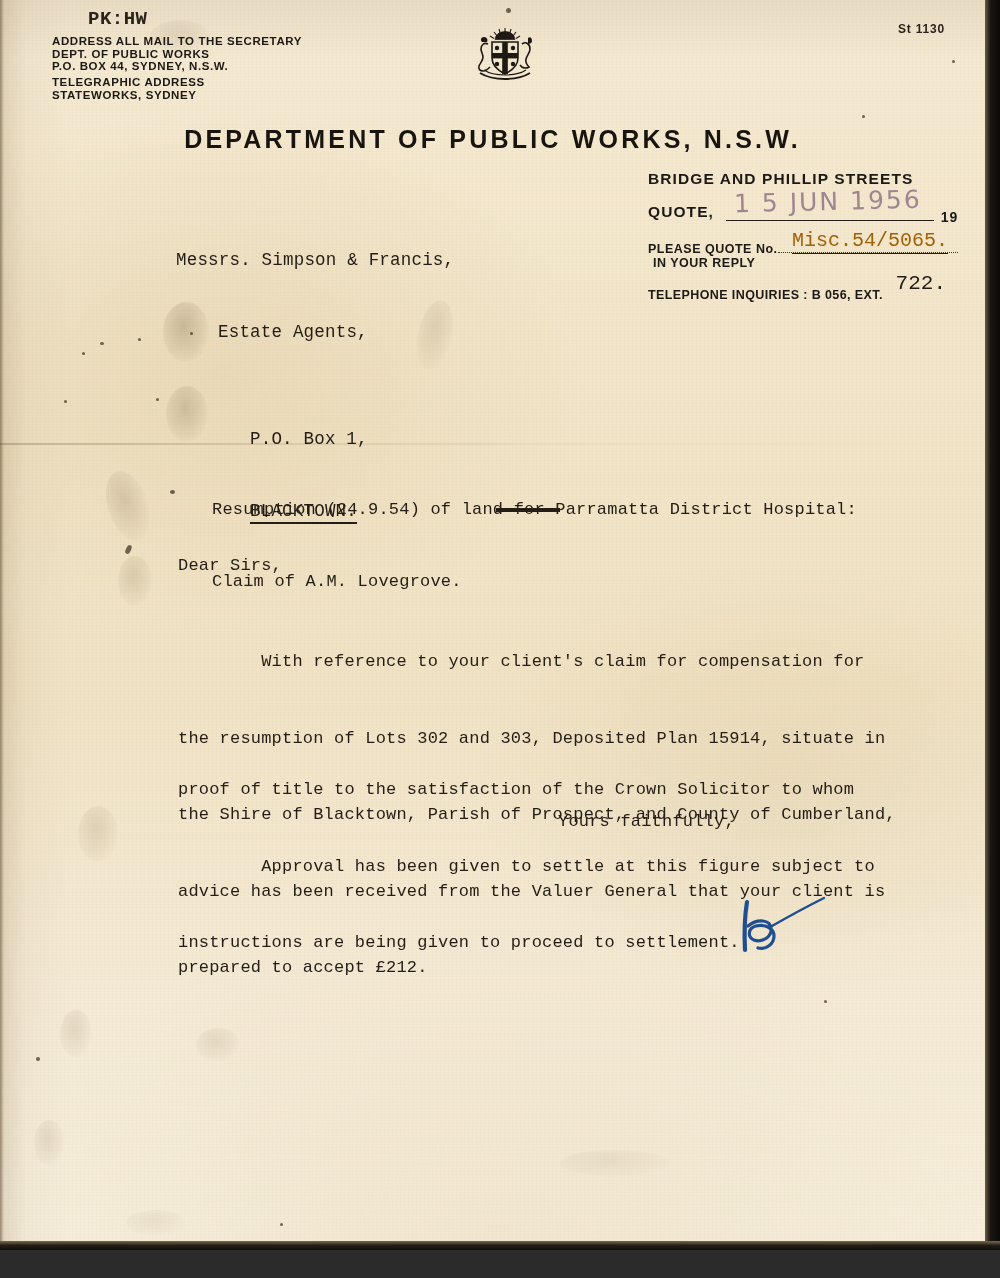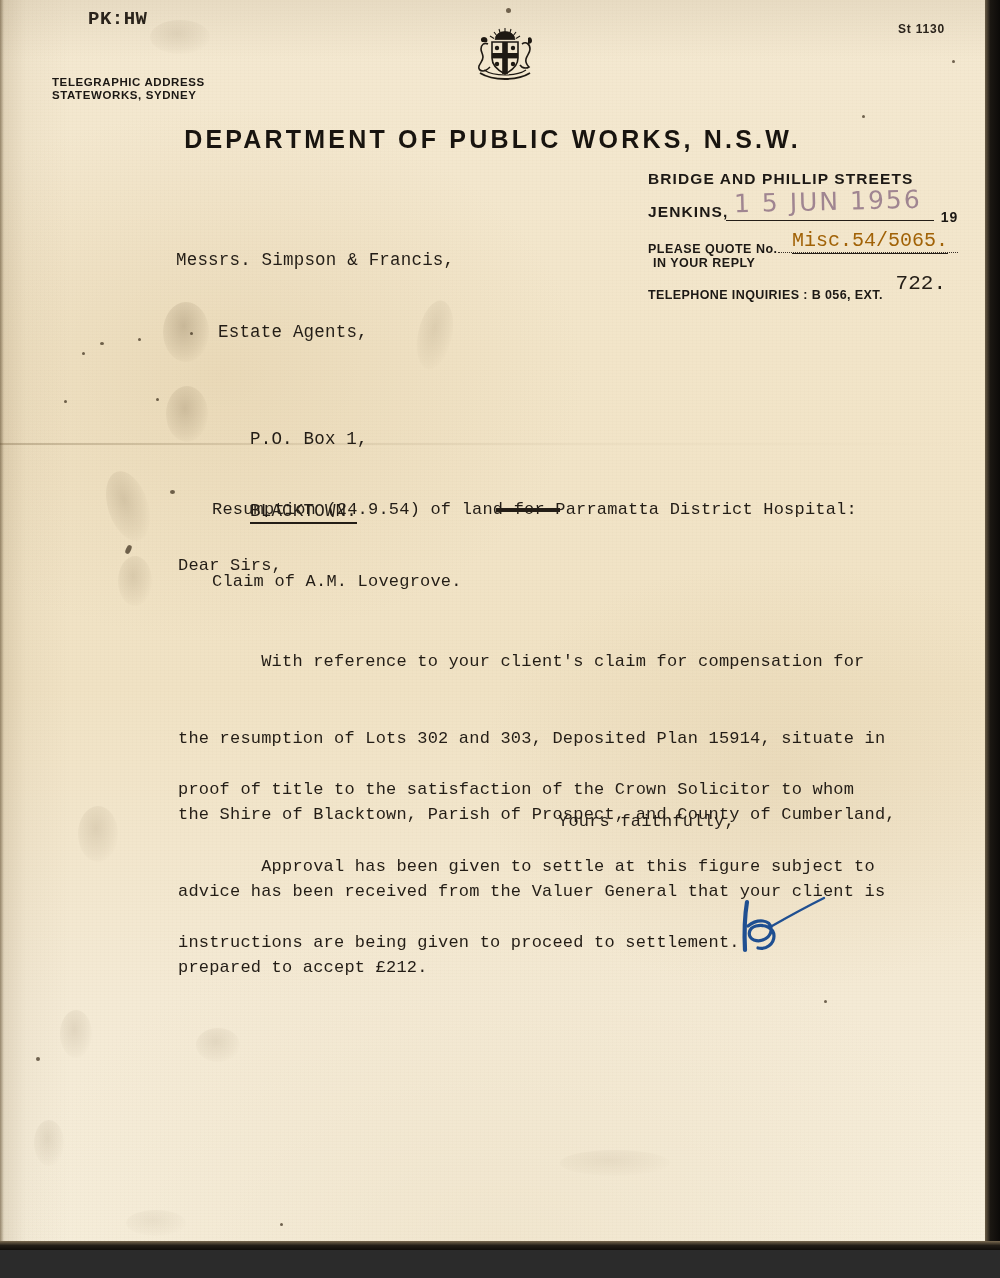--- a/index.html
+++ b/index.html
@@ -253,20 +253,25 @@
     <div class="speck" style="left:862px; top:115px; width:3px; height:3px;"></div>
     <div class="speck" style="left:506px; top:8px;   width:5px; height:5px;"></div>
     <div class="speck" style="left:952px; top:60px;  width:3px; height:3px;"></div>
     <div class="speck" style="left:824px; top:1000px; width:3px; height:3px;"></div>
   </div>
 
   <div id="vignette"></div>
 
   <div class="abs tw" id="ref-code">PK:HW</div>
 
+  <div class="abs lh" id="addr-secretary">
+    <div>ADDRESS ALL MAIL TO THE SECRETARY</div>
+    <div>DEPT. OF PUBLIC WORKS</div>
+    <div>P.O. BOX 44, SYDNEY, N.S.W.</div>
+  </div>
 
   <div class="abs lh" id="addr-telegraph">
     <div>TELEGRAPHIC ADDRESS</div>
     <div>STATEWORKS, SYDNEY</div>
   </div>
 
   <div class="abs lh" id="form-no">St 1130</div>
 
   <div class="abs" id="crest">
     <svg viewBox="0 0 74 54" width="74" height="54" aria-hidden="true">
@@ -312,21 +317,21 @@
     <div style="padding-left:42px;">Estate Agents,</div>
     <div style="padding-left:74px;margin-top:35px;">P.O. Box 1,</div>
     <div style="padding-left:74px;"><u>BLACKTOWN.</u></div>
   </div>
 
   <div class="abs" id="meta">
 
     <div class="lh street">BRIDGE AND PHILLIP STREETS</div>
 
     <div class="sydney-row">
-      <span class="lh sydney-lbl">JENKINS,</span>
+      <span class="lh sydney-lbl">QUOTE,</span>
       <span class="rule-long"></span>
       <span class="lh yr">19</span>
       <span id="datestamp">1 5 JUN 1956</span>
     </div>
 
     <div class="quote-row">
       <span class="lh quote-lbl">
         <span>PLEASE QUOTE No.</span>
         <span class="l2">IN YOUR REPLY</span>
       </span>

